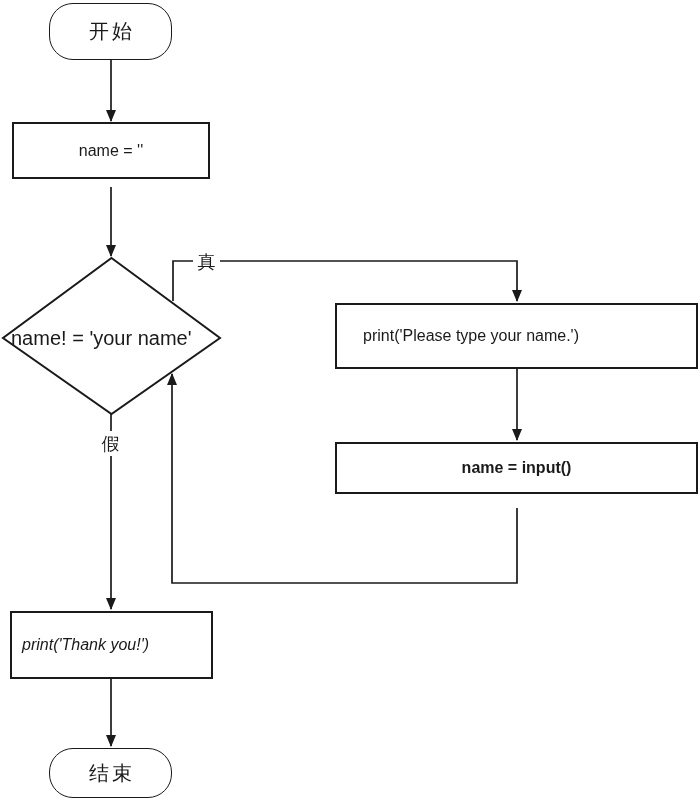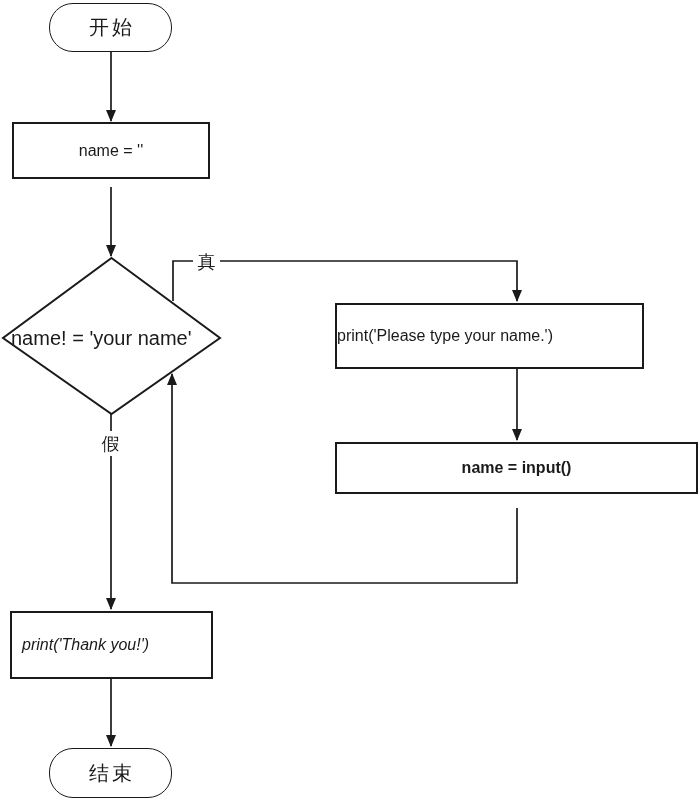--- a/index.html
+++ b/index.html
@@ -44,25 +44,25 @@
     z-index: 2;
     white-space: nowrap;
   }
   .branch-label {
     position: absolute;
     display: flex; align-items: center; justify-content: center;
     background: #ffffff;
     font-size: 18px;
     z-index: 3;
   }
-  #node-start  { left: 49px;  top: 3px;   width: 123px; height: 49px; }
+  #node-start  { left: 49px;  top: 3px;   width: 123px; height: 57px; }
   #node-init   { left: 12px;  top: 122px; width: 198px; height: 57px; }
   #cond-text   { left: 11px;  top: 322px; width: 201px; height: 32px; }
-  #node-prompt { left: 335px; top: 303px; width: 309px; height: 66px;
-                 justify-content: flex-start; }
+  #node-prompt { left: 335px; top: 303px; width: 363px; height: 66px;
+                 justify-content: flex-start; padding-left: 26px; }
   #node-input  { left: 335px; top: 442px; width: 363px; height: 52px; font-weight: bold; }
   #node-thanks { left: 10px;  top: 611px; width: 203px; height: 68px;
                  justify-content: flex-start; padding-left: 10px; font-style: italic; }
   #node-end    { left: 49px;  top: 748px; width: 123px; height: 50px; justify-content: center; }
   #label-true  { left: 193px; top: 249px; width: 27px;  height: 25px; }
   #label-false { left: 97px;  top: 431px; width: 27px;  height: 25px; }
 </style>
 </head>
 <body>
 

